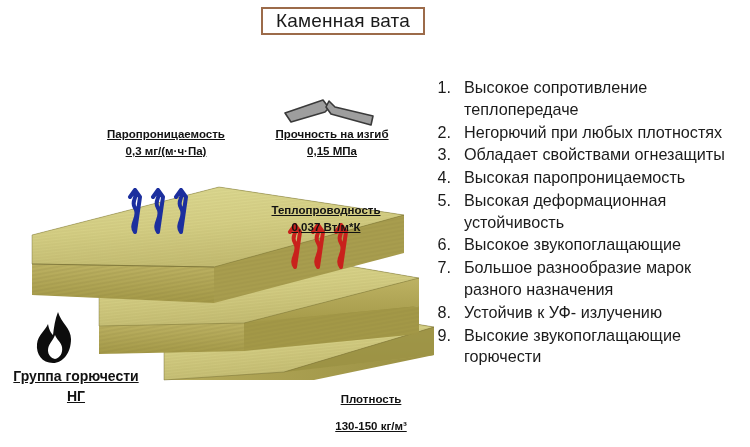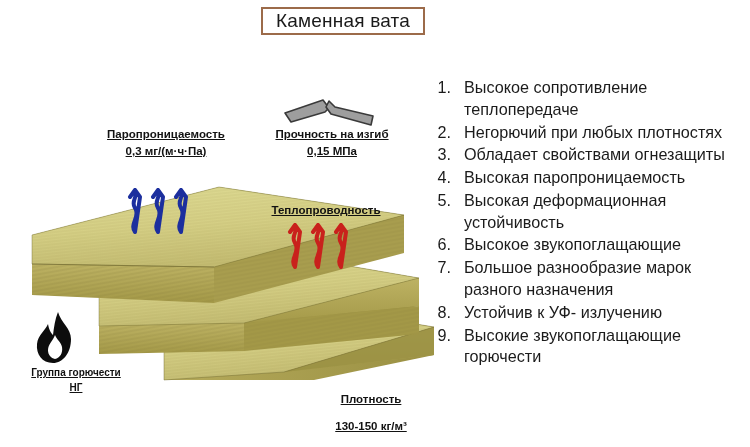--- a/index.html
+++ b/index.html
@@ -72,21 +72,21 @@
     color: #121212;
     line-height: 1.45;
     white-space: nowrap;
     text-decoration: underline;
   }
   .callout .l2 { display: block; }
 
   #label-vapor      { left: 76px;  top: 126px; width: 180px; }
   #label-bending    { left: 262px; top: 126px; width: 140px; }
   #label-thermal    { left: 250px; top: 170px; width: 152px; margin-top: 32px; }
-  #label-flamm      { left: 2px;   top: 366px; width: 148px; font-size: 10px;}
+  #label-flamm      { left: 2px;   top: 366px; width: 148px; font-size: 14px;}
   #label-density-t  { left: 306px; top: 391px; width: 130px; }
   #label-density-v  { left: 306px; top: 418px; width: 130px; }
 
   
   #icon-bending {
     position: absolute;
     left: 283px;
     top: 92px;
     width: 92px;
     height: 36px;
@@ -225,20 +225,21 @@
     <span class="l2">0,3 мг/(м·ч·Па)</span>
   </div>
 
   <div class="callout" id="label-bending">
     <span>Прочность на изгиб</span>
     <span class="l2">0,15 МПа</span>
   </div>
 
   <div class="callout" id="label-thermal">
     <span>Теплопроводность</span>
+    <span class="l2">0,037 Вт/м*К</span>
   </div>
 
   <div class="callout" id="label-flamm">
     <span>Группа горючести</span>
     <span class="l2">НГ</span>
   </div>
 
   <div class="callout" id="label-density-t">
     <span>Плотность</span>
   </div>

